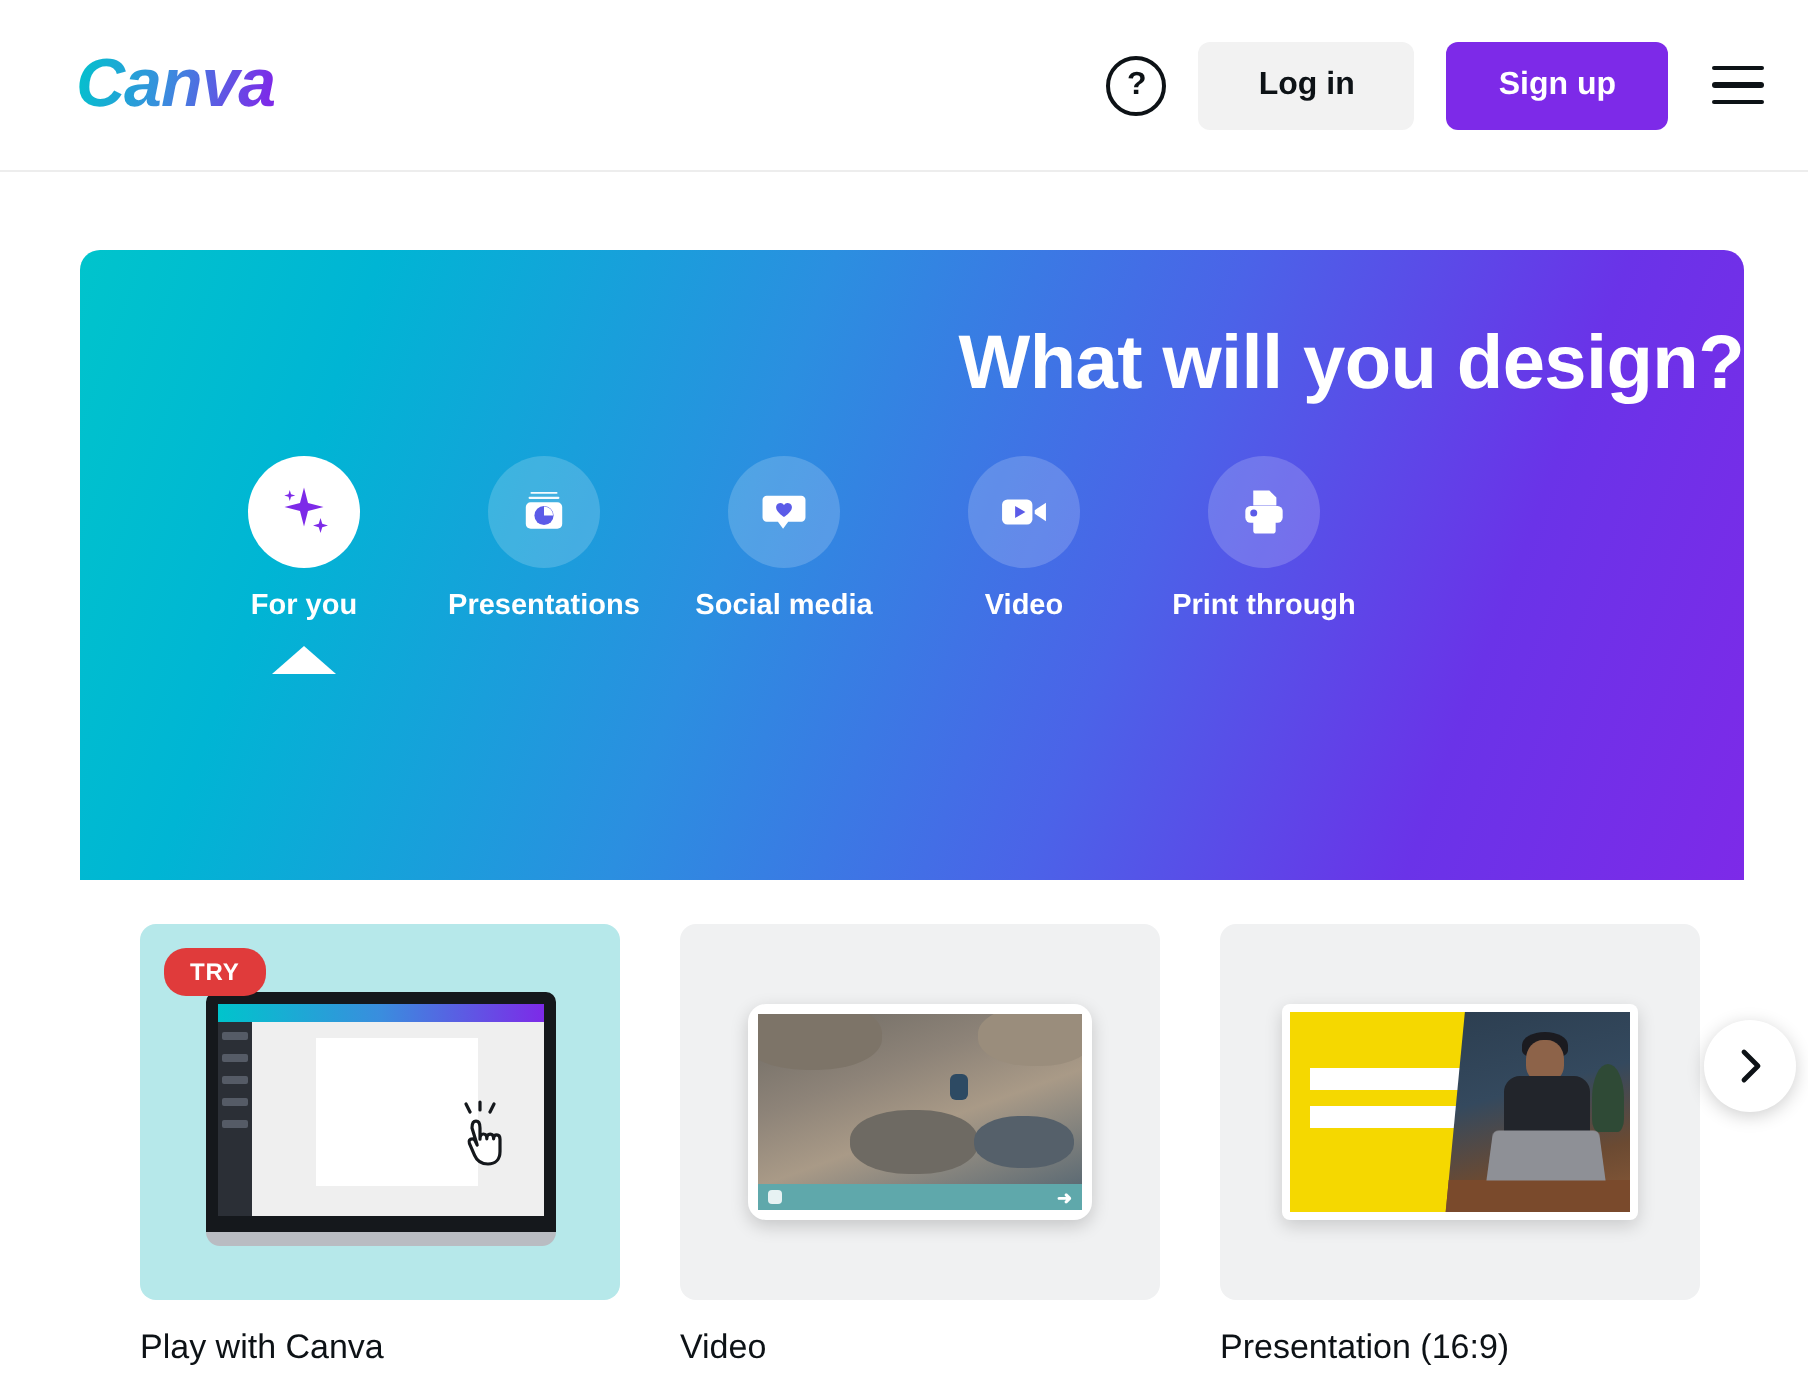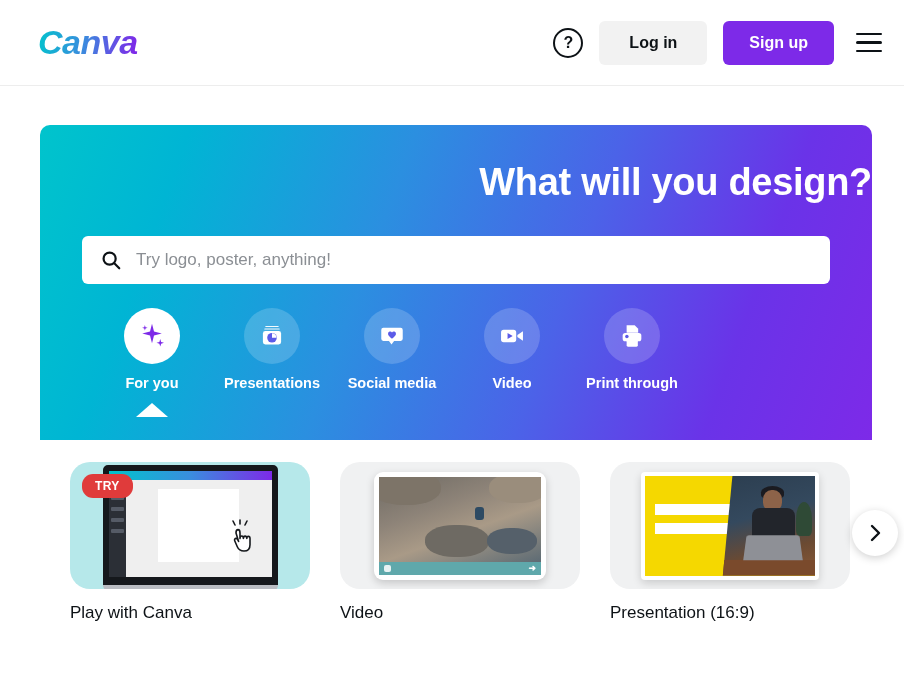--- a/index.html
+++ b/index.html
@@ -144,22 +144,22 @@
 
   
   .cards {
     display: flex;
     gap: 30px;
     padding: 22px 32px 0 70px;
     position: relative;
   }
   .card { width: 240px; cursor: pointer; }
   .thumb {
-    height: 127px;
-    border-radius: 20px;
+    height: 188px;
+    border-radius: 8px;
     position: relative;
     overflow: hidden;
     display: flex; align-items: center; justify-content: center;
   }
   .thumb-teal { background: #b6e8ea; }
   .thumb-grey { background: #f0f1f2; }
   .card-label {
     margin-top: 14px;
     font-size: 17px;
     color: #0d1216;
@@ -271,29 +271,20 @@
       <span></span>
         <span></span>
         <span></span>
     </div>
   </div>
 </div>
 
 <div class="hero">
   <div class="hero-title">What will you design?</div>
 
-  <div class="search-wrap">
-    <span class="search-icon">
-      <svg width="22" height="22" viewBox="0 0 24 24" fill="none" stroke="#0d1216" stroke-width="2.4" stroke-linecap="round">
-        <circle cx="10.5" cy="10.5" r="6.6"></circle>
-        <line x1="15.6" y1="15.6" x2="21" y2="21"></line>
-      </svg>
-    </span>
-    <input class="search-input" type="text" placeholder="Try logo, poster, anything!" style="">
-  </div>
 
   <div class="cats">
 
     <div class="cat active">
       <div class="cat-circle">
         <svg width="30" height="30" viewBox="0 0 24 24" fill="#7d2ae8">
           <path d="M12 2.2 13.6 8.4 19.8 10 13.6 11.6 12 17.8 10.4 11.6 4.2 10 10.4 8.4z"></path>
           <path d="M18.6 14.4 19.3 16.7 21.6 17.4 19.3 18.1 18.6 20.4 17.9 18.1 15.6 17.4 17.9 16.7z"></path>
           <path d="M6.3 3.2 6.8 4.9 8.5 5.4 6.8 5.9 6.3 7.6 5.8 5.9 4.1 5.4 5.8 4.9z"></path>
         </svg>

